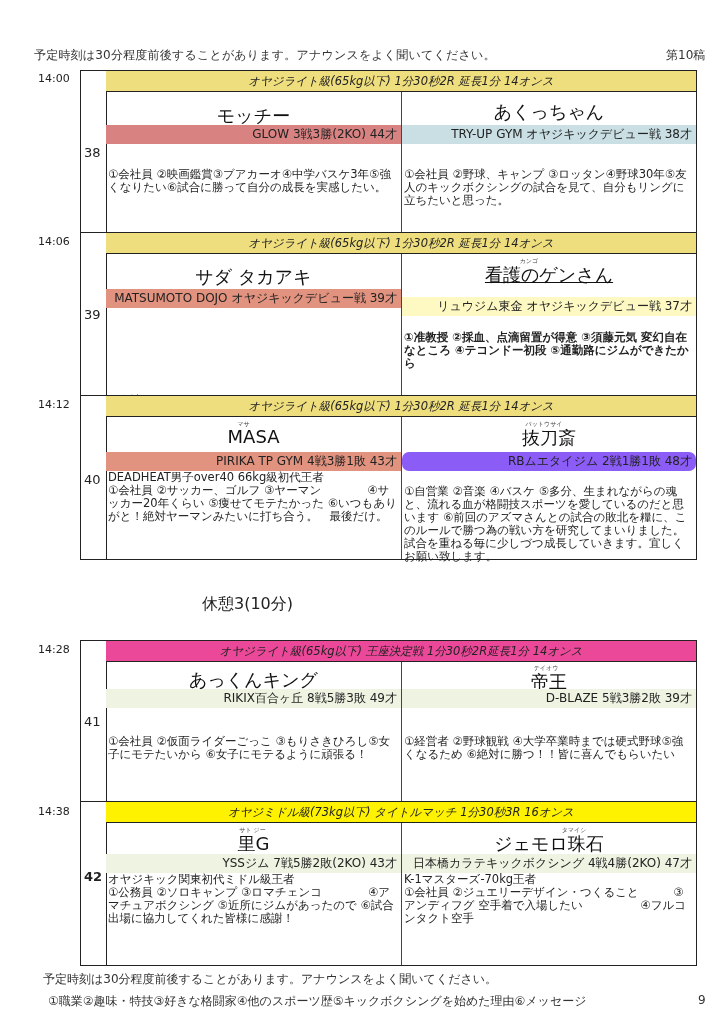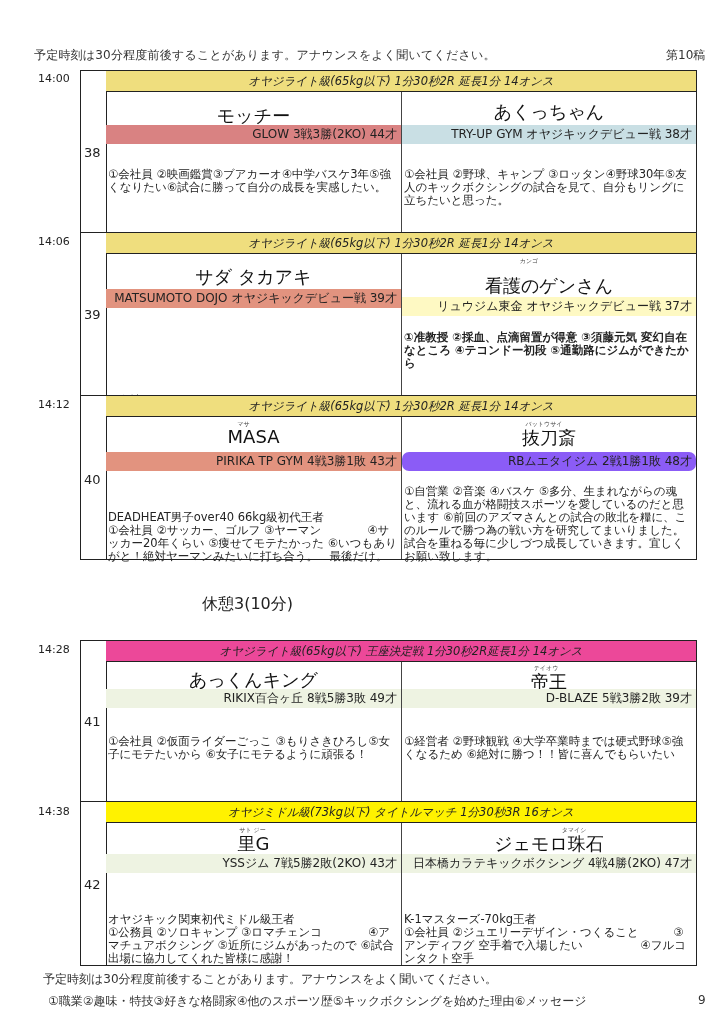--- a/index.html
+++ b/index.html
@@ -15,21 +15,21 @@
   .header-bar { position:absolute; left:0; right:0; top:0; height:20px; border-bottom:1px solid #222;
                 font-size:11.5px; font-style:italic; text-align:center; line-height:20px; color:#222; }
   .corner { position:absolute; top:21px; bottom:0; }
   .corner.left { left:0; width:295px; border-right:1px solid #444; }
   .corner.right { left:296px; right:0; }
   .name { position:absolute; left:0; right:0; text-align:center; font-size:18px; color:#111; }
   .ruby { position:absolute; left:0; right:0; text-align:center; font-size:6px; color:#444; }
   .gymbar { position:absolute; left:0; right:0; height:19px; font-size:12px; line-height:19px;
             text-align:right; padding-right:4px; box-sizing:border-box; color:#222; white-space:nowrap; }
   .profile { position:absolute; left:2px; right:4px; font-size:11.5px; line-height:13px; color:#222; }
-  .title-line { display:block;margin-top:40px; }
+  .title-line { display:block; }
   .break-title { position:absolute; left:202px; top:594px; font-size:16px; color:#222; }
   .notice-bottom { position:absolute; left:43px; top:971px; font-size:12px; color:#333; }
   .legend { position:absolute; left:48px; top:993px; font-size:12px; color:#333; }
   .pagenum { position:absolute; left:698px; top:993px; font-size:12px; color:#333; }
 </style>
 </head>
 <body>
 
 <div class="notice-top">予定時刻は30分程度前後することがあります。アナウンスをよく聞いてください。</div>
 <div class="draft">第10稿</div>
@@ -61,21 +61,21 @@
   </div>
   <div class="content">
     <div class="header-bar" style="background:#EFDE7E;">オヤジライト級(65kg以下) 1分30秒2R 延長1分 14オンス</div>
     <div class="corner left">
       <div class="name" style="top:11px;">サダ タカアキ</div>
       <div class="gymbar" style="top:35px;background:#E2937F;">MATSUMOTO DOJO オヤジキックデビュー戦 39才</div>
       <div class="profile" style="top:92px;margin-top:48px;">①会社員</div>
     </div>
     <div class="corner right">
       <div class="ruby" style="top:3px;margin-left:-40px;">カンゴ</div>
-      <div class="name" style="top:20px;">看護のゲンさん</div>
+      <div class="name" style="top:9px;text-decoration:underline;">看護のゲンさん</div>
       <div class="gymbar" style="top:35px;background:#fef9c3;margin-top:8px;">リュウジム東金 オヤジキックデビュー戦 37才</div>
       <div class="profile" style="top:77px;font-weight:bold;">①准教授 ②採血、点滴留置が得意 ③須藤元気 変幻自在なところ ④テコンドー初段 ⑤通勤路にジムができたから</div>
     </div>
   </div>
 </div>
 
 <div class="time" style="top:398px;">14:12</div>
 <div class="bout" style="top:395px;height:165px;">
   <div class="numcol">
     <div class="boutnum" style="top:76px;">40</div>
@@ -119,21 +119,21 @@
       <div class="name" style="top:8px;">帝王</div>
       <div class="gymbar" style="top:27px;background:#EEF3E2;">D-BLAZE 5戦3勝2敗 39才</div>
       <div class="profile" style="top:73px;">①経営者 ②野球観戦 ④大学卒業時までは硬式野球⑤強くなるため ⑥絶対に勝つ！！皆に喜んでもらいたい</div>
     </div>
   </div>
 </div>
 
 <div class="time" style="top:805px;">14:38</div>
 <div class="bout" style="top:801px;height:165px;">
   <div class="numcol">
-    <div class="boutnum" style="top:75px;">42</div>
+    <div class="boutnum" style="top:67px;font-weight:bold;">42</div>
   </div>
   <div class="content">
     <div class="header-bar" style="background:#FFF200;">オヤジミドル級(73kg以下) タイトルマッチ 1分30秒3R 16オンス</div>
     <div class="corner left">
       <div class="ruby" style="top:3px;margin-left:-2px;">サト ジー</div>
       <div class="name" style="top:9px;">里G</div>
       <div class="gymbar" style="top:31px;background:#EEF3E2;">YSSジム 7戦5勝2敗(2KO) 43才</div>
       <div class="profile" style="top:50px;">
         <span class="title-line">オヤジキック関東初代ミドル級王者</span>
         <span>①公務員 ②ソロキャンプ ③ロマチェンコ　　　　④アマチュアボクシング ⑤近所にジムがあったので ⑥試合出場に協力してくれた皆様に感謝！</span>

